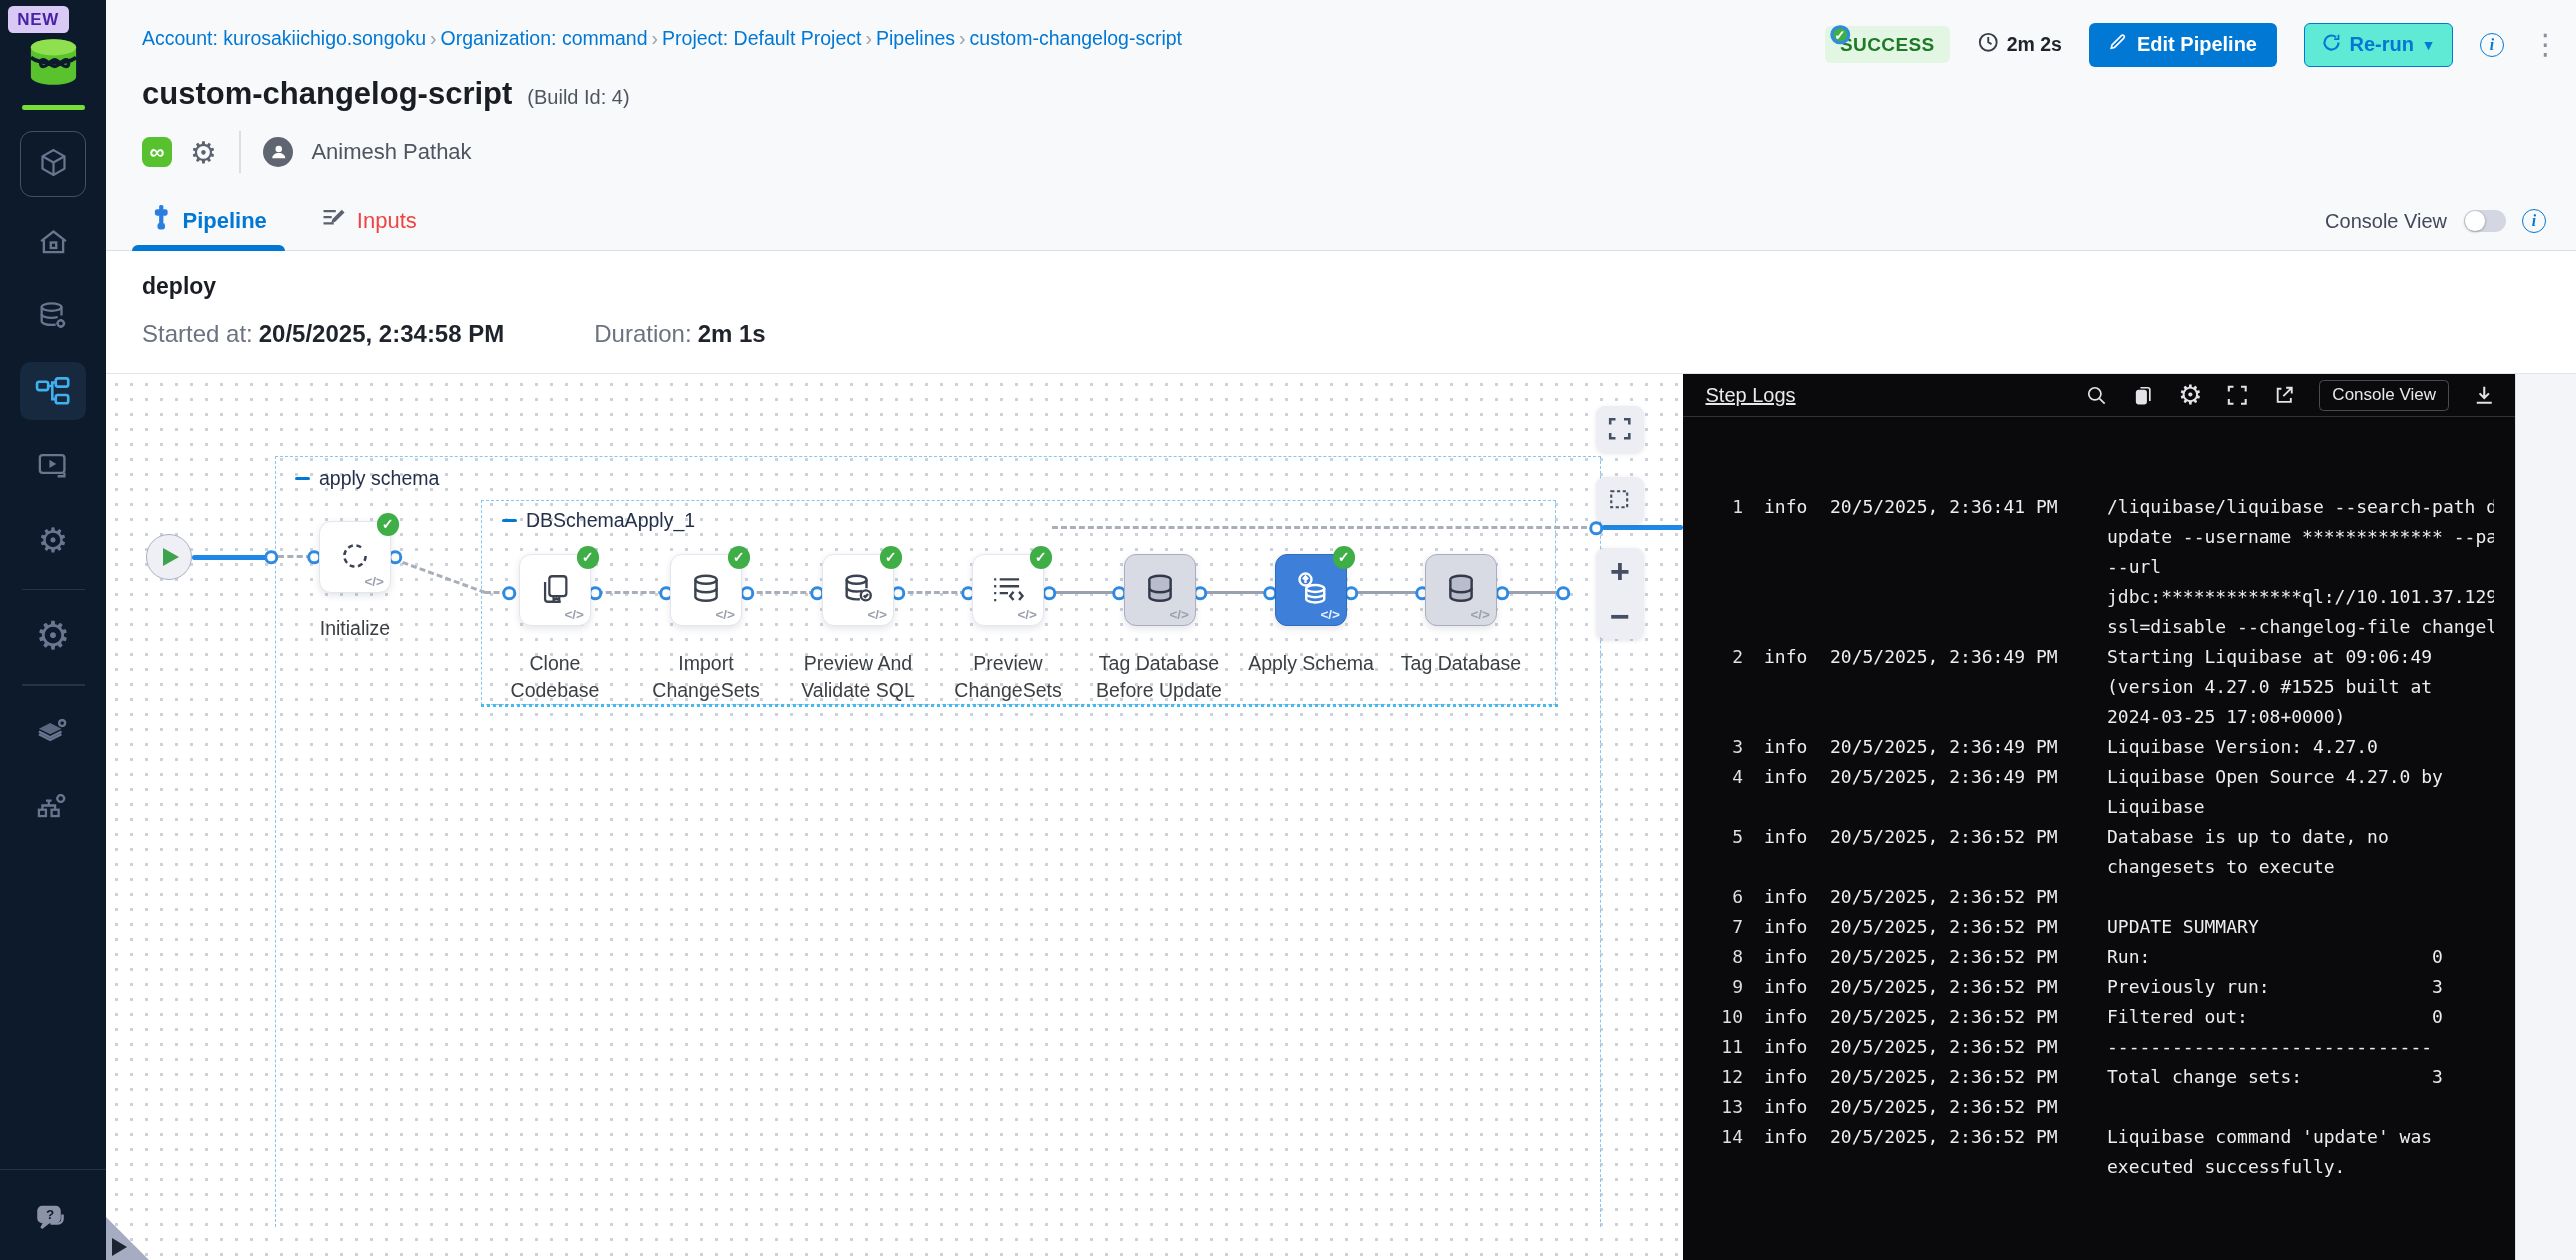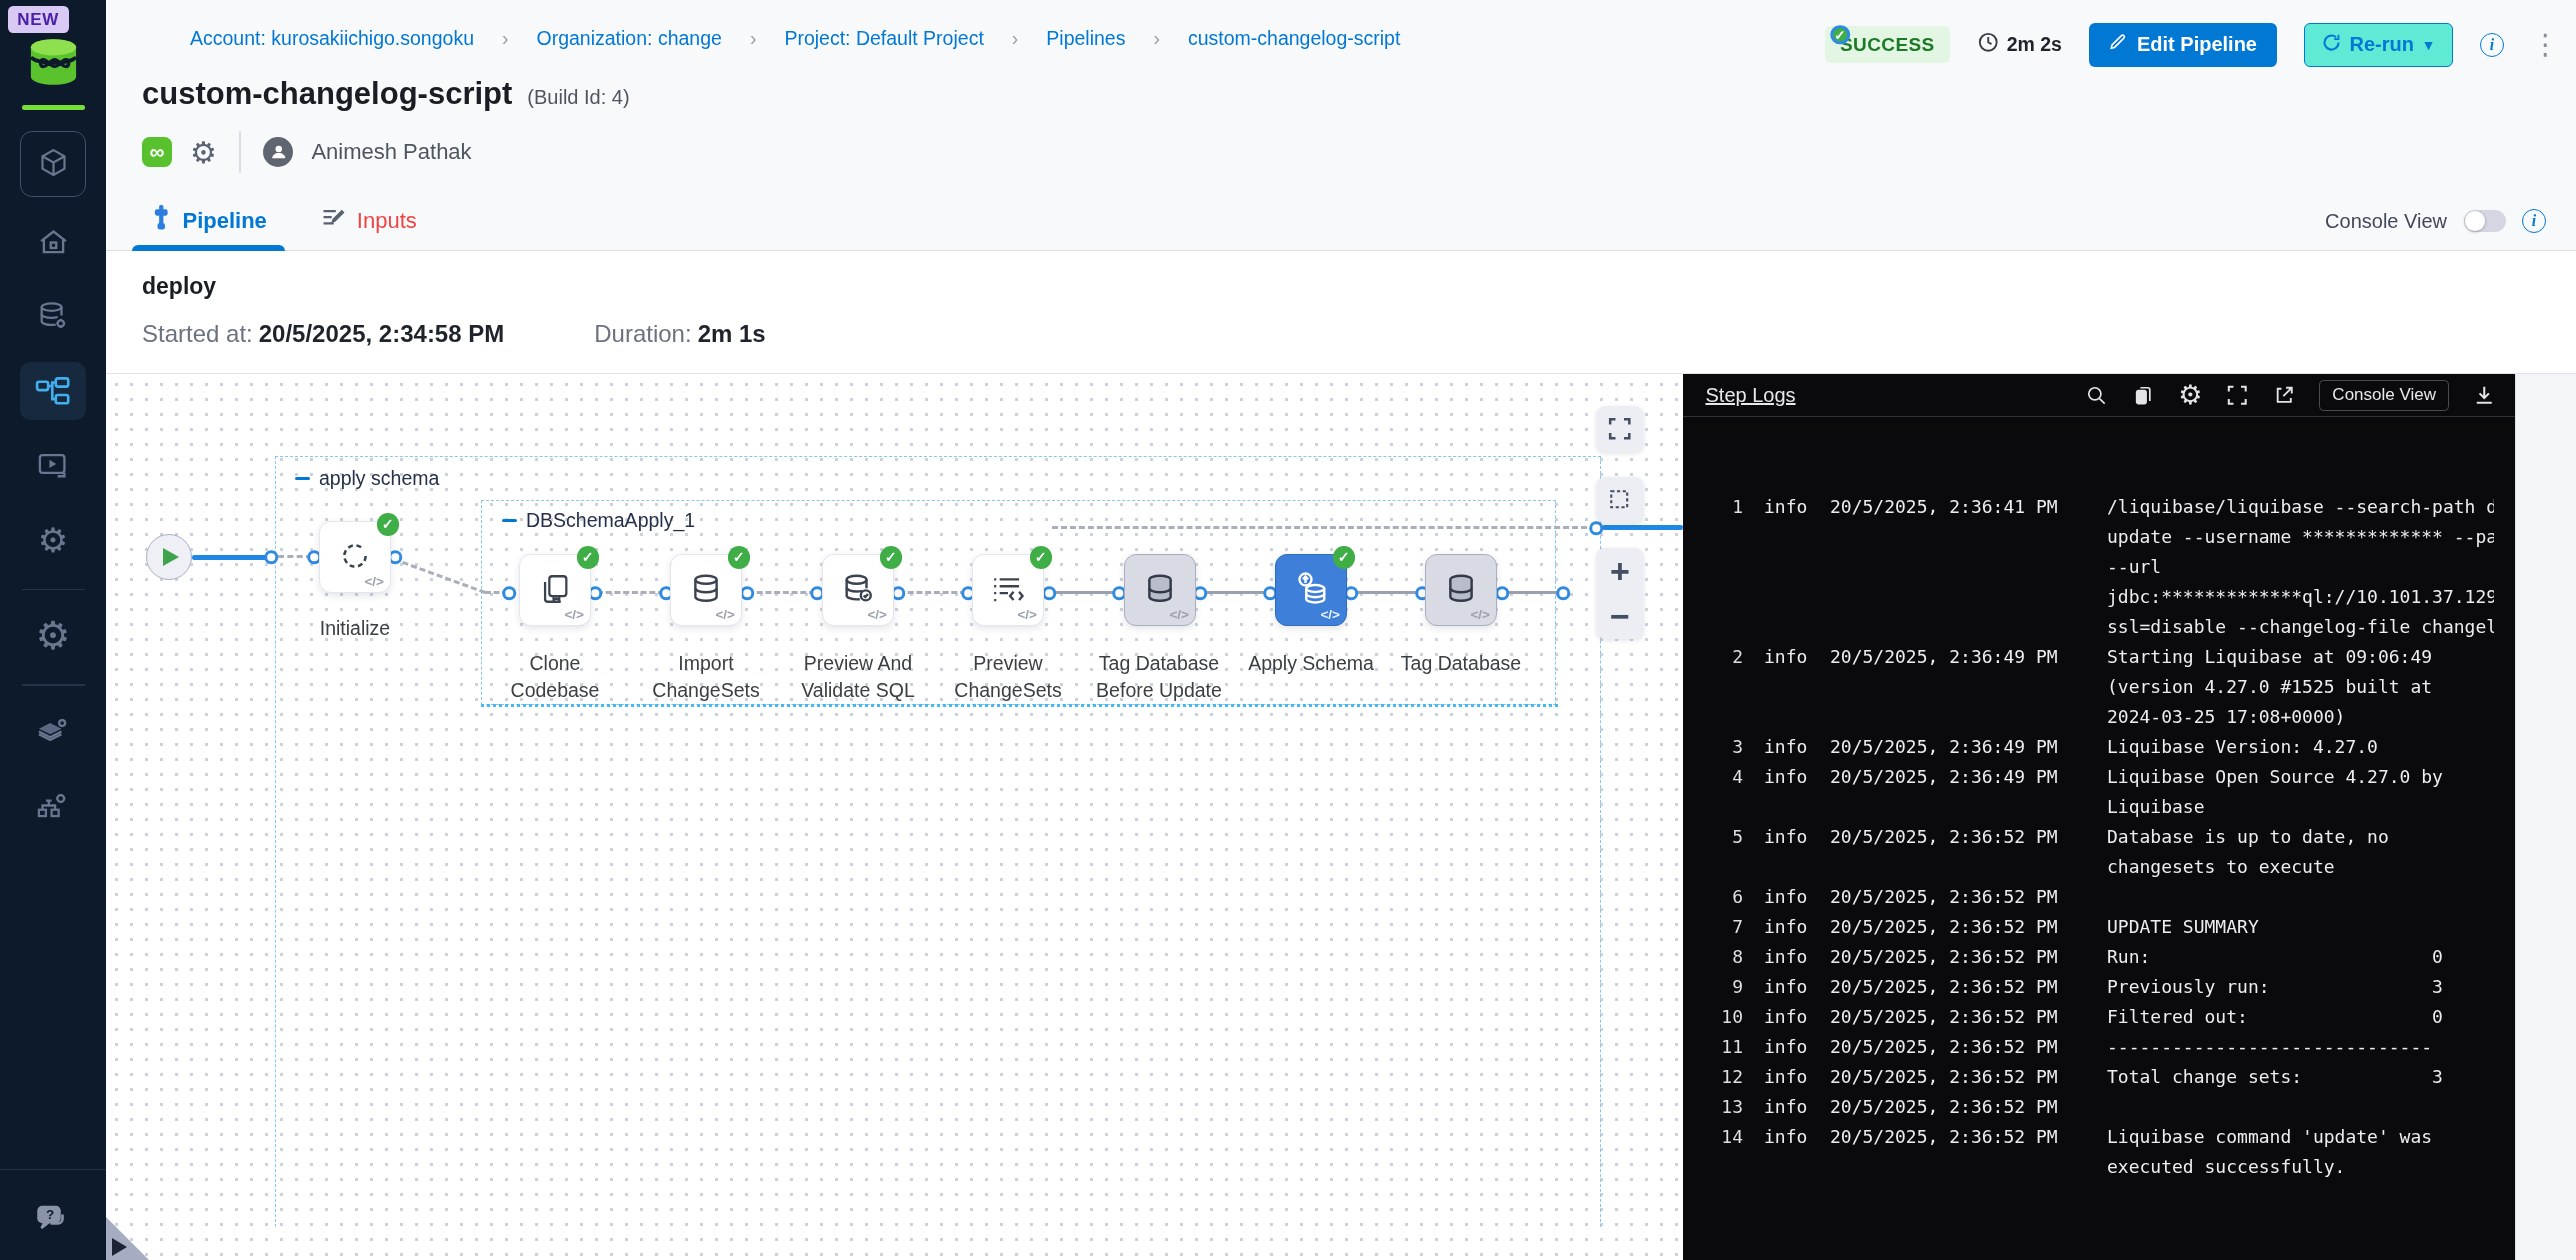--- a/index.html
+++ b/index.html
@@ -22,21 +22,21 @@
   .side-ic svg { display:block; }
   .side-div { width:63px; height:1.5px; background:#253349; margin-top:19.5px; }
   .side-div.full { position:absolute; bottom:90px; width:106px; left:0; }
   .help-ic { position:absolute; bottom:21px; left:0; width:106px; display:flex; justify-content:center;
     color:#8a93a8; }
 
   
   .main { flex:1; display:flex; flex-direction:column; min-width:0; }
 
   .hdr { background:#f8f9fa; padding:27px 36px 0 36px; position:relative; }
-  .crumbs { font-size:19.5px; color:#0278d5; display:flex; gap:28px;margin-left:48px; }
+  .crumbs { font-size:19.5px; color:#0278d5; display:flex; gap:4px; }
   .crumbs a { color:#0278d5; text-decoration:none; cursor:pointer; }
   .crumb-sep { color:#9aa0ab; font-size:19.5px; }
   .hdr-right { position:absolute; right:30px; top:22.5px; display:flex; align-items:center; gap:27px; }
   .badge-success { display:flex; align-items:center; gap:9px; background:#e3f6e4; border-radius:6px;
     padding:7.5px 15px; }
   .badge-success .dot { width:19.5px; height:19.5px; border-radius:50%; background:#3fae46; color:#fff;
     font-size:13.5px; font-weight:bold; display:flex; align-items:center; justify-content:center; }
   .badge-success span.t { color:#1d7a26; font-weight:bold; font-size:19px; letter-spacing:0.4px; }
   .dur { display:flex; align-items:center; gap:7.5px; font-size:19.5px; color:#1f232b; font-weight:bold; }
   .btn-primary { display:flex; align-items:center; gap:9px; background:#0278d5; color:#fff;
@@ -261,21 +261,21 @@
       </span>
     </div>
   </nav>
 
   <div class="main">
 
     <header class="hdr">
       <div class="crumbs">
         <a>Account: kurosakiichigo.songoku</a>
         <span class="crumb-sep">›</span>
-        <a>Organization: change</a>
+        <a>Organization: command</a>
         <span class="crumb-sep">›</span>
         <a>Project: Default Project</a>
         <span class="crumb-sep">›</span>
         <a>Pipelines</a>
         <span class="crumb-sep">›</span>
         <a>custom-changelog-script</a>
       </div>
 
       <div class="hdr-right">
         <div class="badge-success">

